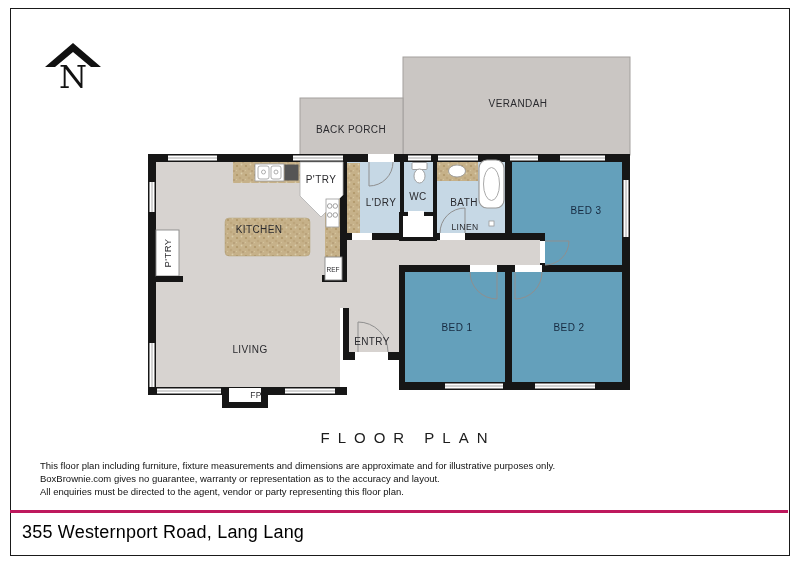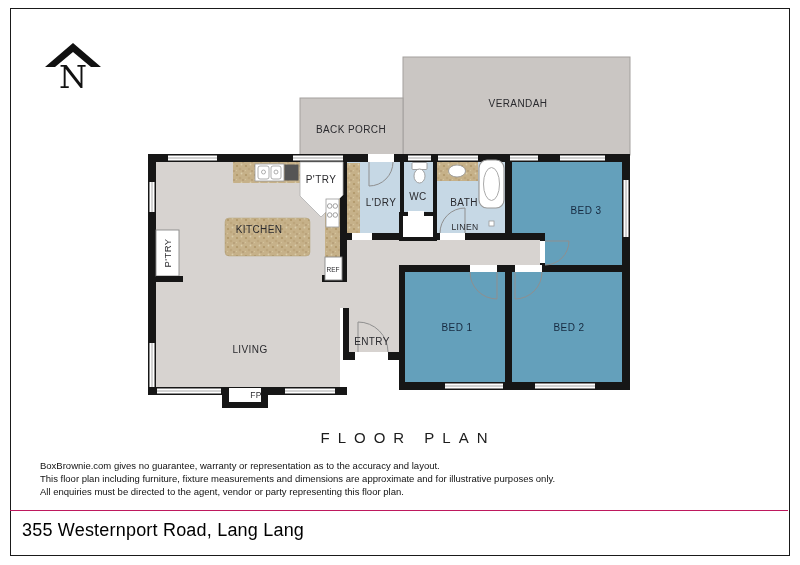--- a/index.html
+++ b/index.html
@@ -1,19 +1,19 @@
 <!DOCTYPE html>
 <html><head>
 <meta charset="utf-8">
 <style>
   html,body{margin:0;padding:0;background:#fff;}
   #stage{position:relative;width:800px;height:565px;background:#fff;overflow:hidden;
          font-family:"Liberation Sans",sans-serif;}
   #frame{position:absolute;left:10px;top:8px;width:778px;height:546px;border:1px solid #1a1a1a;}
-  #address-bar{position:absolute;left:10px;top:510px;width:778px;height:44px;border-top:1px solid #be185d;}
+  #address-bar{position:absolute;left:10px;top:510px;width:778px;height:44px;border-top:3px solid #be185d;}
   #address-text{position:absolute;left:12px;top:9px;font-size:18px;color:#000;letter-spacing:0.2px;}
   #compass{position:absolute;left:44px;top:40px;width:58px;height:56px;}
   #compass-letter{position:absolute;left:0;top:18px;width:58px;text-align:center;
                   font-family:"DejaVu Serif",serif;font-size:32px;color:#111;}
   #plan{position:absolute;left:145px;top:55px;width:490px;height:355px;}
   .lbl{position:absolute;transform:translate(-50%,-50%);font-size:10px;color:#2a2a2e;
        letter-spacing:0.4px;white-space:nowrap;}
   .lbl.bed{color:#16293f;}
   .lbl.small{font-size:8.5px;}
   .lbl.tiny{font-size:6.5px;letter-spacing:0;}
@@ -198,21 +198,21 @@
     <div class="lbl bed" style="left:424px;top:272px;">BED 2</div>
     <div class="lbl" style="left:105px;top:294px;text-align:center;">LIVING</div>
     <div class="lbl" style="left:227px;top:258px;margin-top:28px;">ENTRY</div>
     <div class="lbl tiny" style="left:188px;top:214px;">REF</div>
     <div class="lbl small" style="left:100px;top:340px;margin-left:11px;">FP</div>
   </div>
 
   <div id="floor-plan-title">FLOOR PLAN</div>
 
   <div id="disclaimer">
+    <div>This floor plan including furniture, fixture measurements and dimensions are approximate and for illustrative purposes only.</div>
     <div>BoxBrownie.com gives no guarantee, warranty or representation as to the accuracy and layout.</div>
-    <div>This floor plan including furniture, fixture measurements and dimensions are approximate and for illustrative purposes only.</div>
     <div>All enquiries must be directed to the agent, vendor or party representing this floor plan.</div>
   </div>
 
   <div id="address-bar">
     <div id="address-text">355 Westernport Road, Lang Lang</div>
   </div>
 </div>
 
 </body></html>

